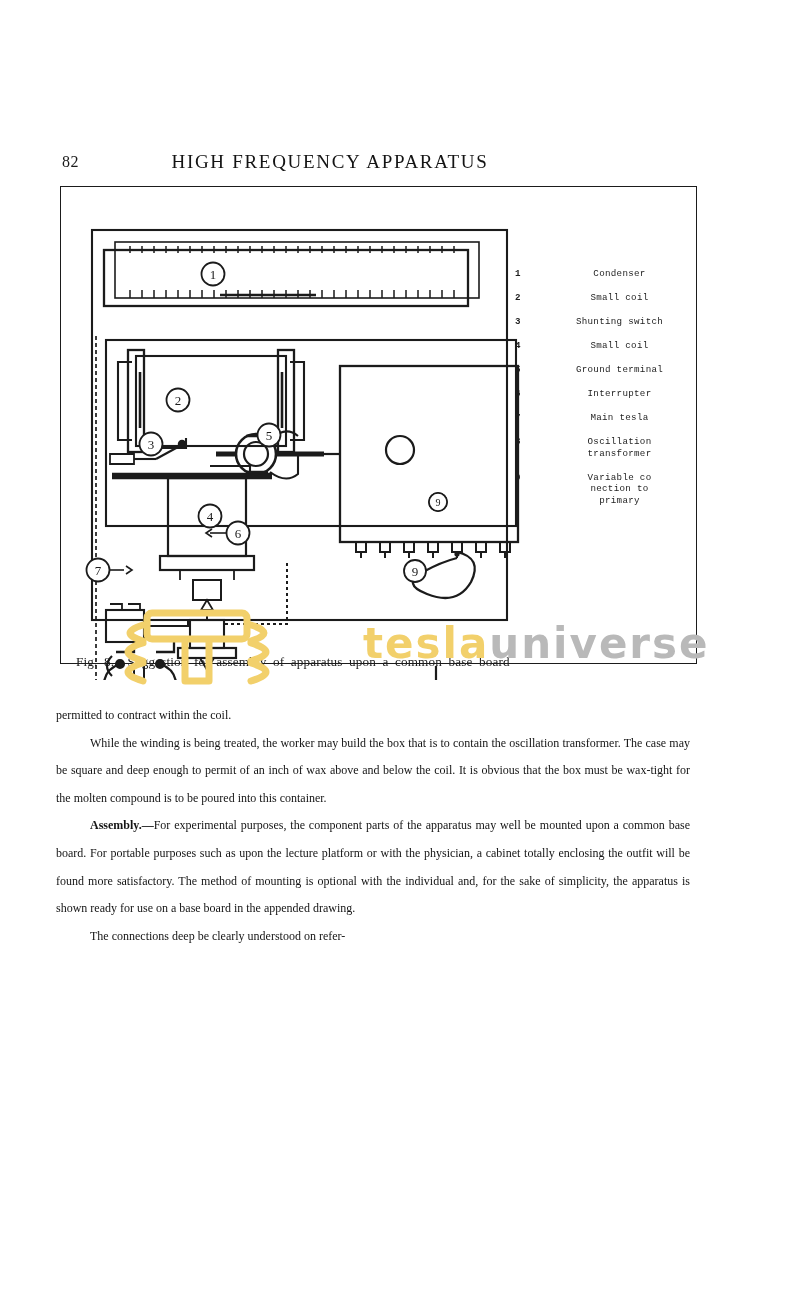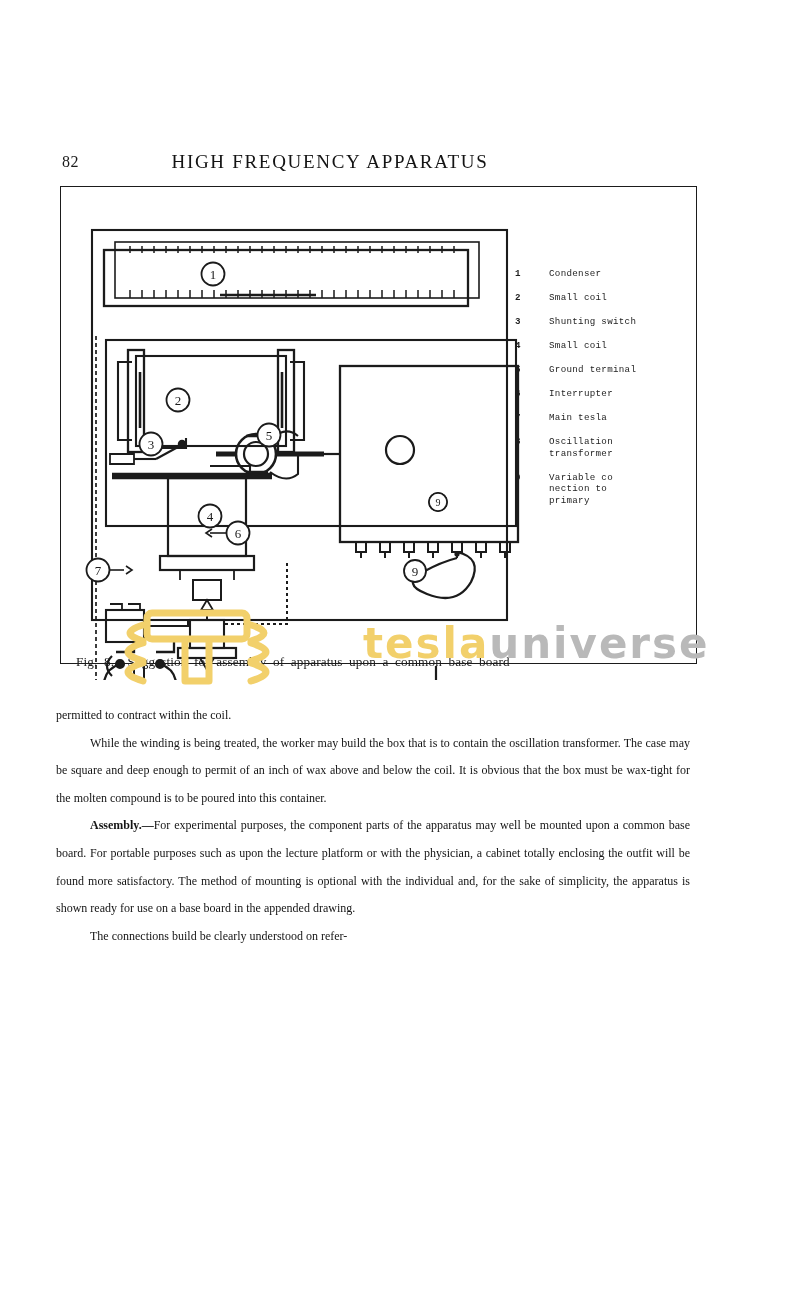--- a/index.html
+++ b/index.html
@@ -87,21 +87,21 @@
   .legend-row {
     display: flex;
     margin-bottom: 12.5px;
   }
   .legend-row.tall { margin-bottom: 12.5px; }
   .legend-num {
     width: 34px;
     flex: 0 0 34px;
     font-weight: 700;
   }
-  .legend-label { flex: 1 1 auto; white-space: pre-line; }
+  .legend-label { flex: 1 1 auto; white-space: pre-line; text-align: center; }
 
   
   .caption {
     position: absolute;
     left: 16px;
     top: 468px;
     width: 618px;
     font-size: 13.2px;
     letter-spacing: 0.15px;
     color: #1c1c1c;
@@ -409,15 +409,15 @@
   <p>
     <span>permitted to contract within the coil.</span>
   </p>
   <p class="indent">
     <span>While the winding is being treated, the worker may build the box that is to contain the oscillation transformer. The case may be square and deep enough to permit of an inch of wax above and below the coil.  It is obvious that the box must be wax-tight for the molten compound is to be poured into this container.</span>
   </p>
   <p class="indent">
     <span class="lead">Assembly.—</span><span>For experimental purposes, the component parts of the apparatus may well be mounted upon a common base board.  For portable purposes such as upon the lecture platform or with the physician, a cabinet totally enclosing the outfit will be found more satisfactory.  The method of mounting is optional with the individual and, for the sake of simplicity, the apparatus is shown ready for use on a base board in the appended drawing.</span>
   </p>
   <p class="indent">
-    <span>The connections build be clearly understood on refer-</span>
+    <span>The connections deep be clearly understood on refer-</span>
   </p>
 </div>
 
 </body></html>

